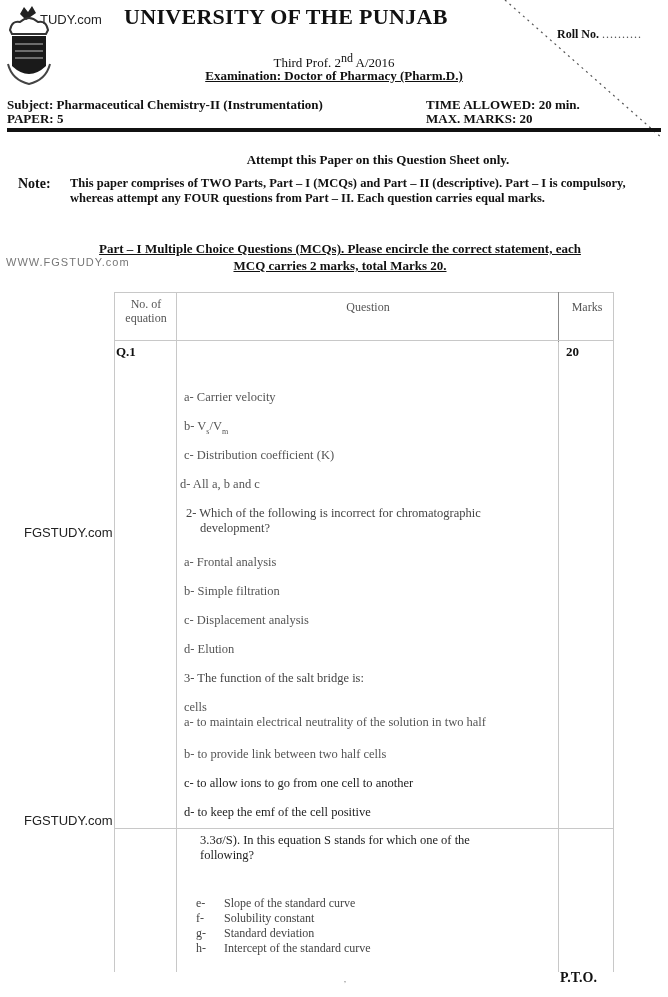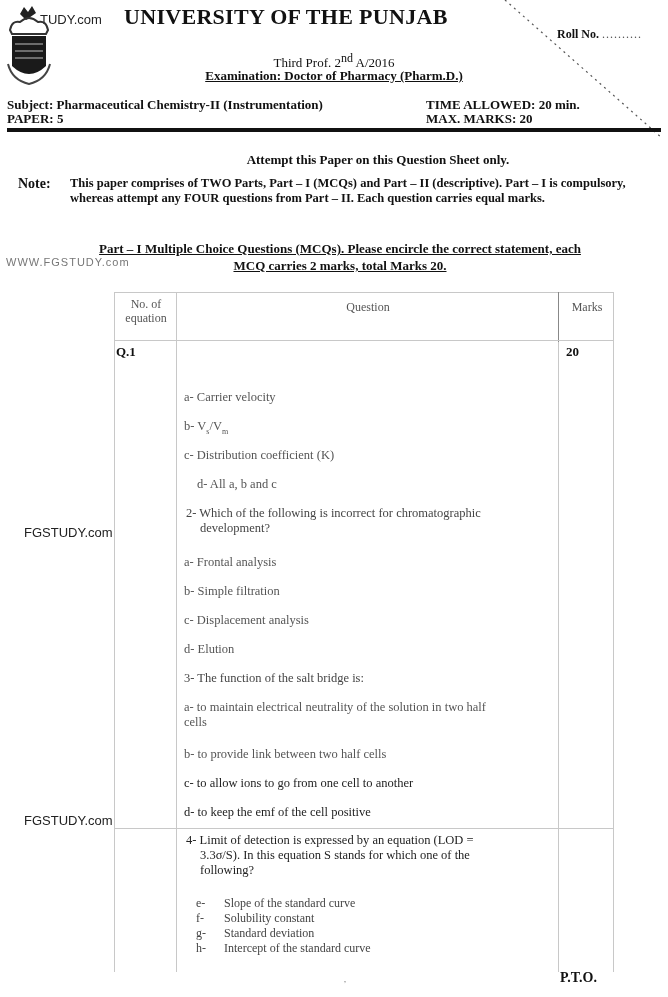--- a/index.html
+++ b/index.html
@@ -114,42 +114,41 @@
 <div id="th-m" class="abs th">Marks</div>
 
 <div id="qno" class="abs">Q.1</div>
 <div id="qmarks" class="abs">20</div>
 
 <div class="abs q" style="left:184px;top:344px;width:372px;">
 </div>
 <div class="abs opt" style="left:184px;top:390px;">a- Carrier velocity</div>
 <div class="abs opt" style="left:184px;top:419px;">b- V<sub style="font-size:8px">s</sub>/V<sub style="font-size:8px">m</sub></div>
 <div class="abs opt" style="left:184px;top:448px;">c- Distribution coefficient (K)</div>
-<div class="abs opt" style="left:197px;top:477px;">d- All a, b and c</div>
+<div class="abs opt" style="left:180px;top:477px;">d- All a, b and c</div>
 
 <div class="abs q" style="left:186px;top:506px;width:370px;">
   <div>2- Which of the following is incorrect for chromatographic</div>
   <div style="padding-left:14px;">development?</div>
 </div>
 <div class="abs opt" style="left:184px;top:555px;">a- Frontal analysis</div>
 <div class="abs opt" style="left:184px;top:584px;">b- Simple filtration</div>
 <div class="abs opt" style="left:184px;top:613px;">c- Displacement analysis</div>
 <div class="abs opt" style="left:184px;top:642px;">d- Elution</div>
 
 <div class="abs q" style="left:184px;top:671px;">3- The function of the salt bridge is:</div>
 <div class="abs opt" style="left:184px;top:700px;width:372px;line-height:15px;">
+  <div>cells</div>
   <div>a- to maintain electrical neutrality of the solution in two half</div>
-  <div>cells</div>
 </div>
 <div class="abs opt" style="left:184px;top:747px;">b- to provide link between two half cells</div>
 <div class="abs opt opt-dark" style="left:184px;top:776px;">c- to allow ions to go from one cell to another</div>
 <div class="abs opt opt-dark" style="left:184px;top:805px;">d- to keep the emf of the cell positive</div>
 
 <div class="abs q" style="left:186px;top:833px;width:320px;color:#222;">
-  <div>4- Limit of detection is expressed by an equation (LOD =</div>
   <div style="padding-left:14px;">3.3σ/S). In this equation S stands for which one of the</div>
   <div style="padding-left:14px;">following?</div>
 </div>
 <div class="abs q4opt" style="left:196px;top:896px;"><span class="letter">e-</span><span>Slope of the standard curve</span></div>
 <div class="abs q4opt" style="left:196px;top:911px;"><span class="letter">f-</span><span>Solubility constant</span></div>
 <div class="abs q4opt" style="left:196px;top:926px;"><span class="letter">g-</span><span>Standard deviation</span></div>
 <div class="abs q4opt" style="left:196px;top:941px;"><span class="letter">h-</span><span>Intercept of the standard curve</span></div>
 
 <div id="dot" class="abs">,</div>
 <div id="pto" class="abs">P.T.O.</div>

